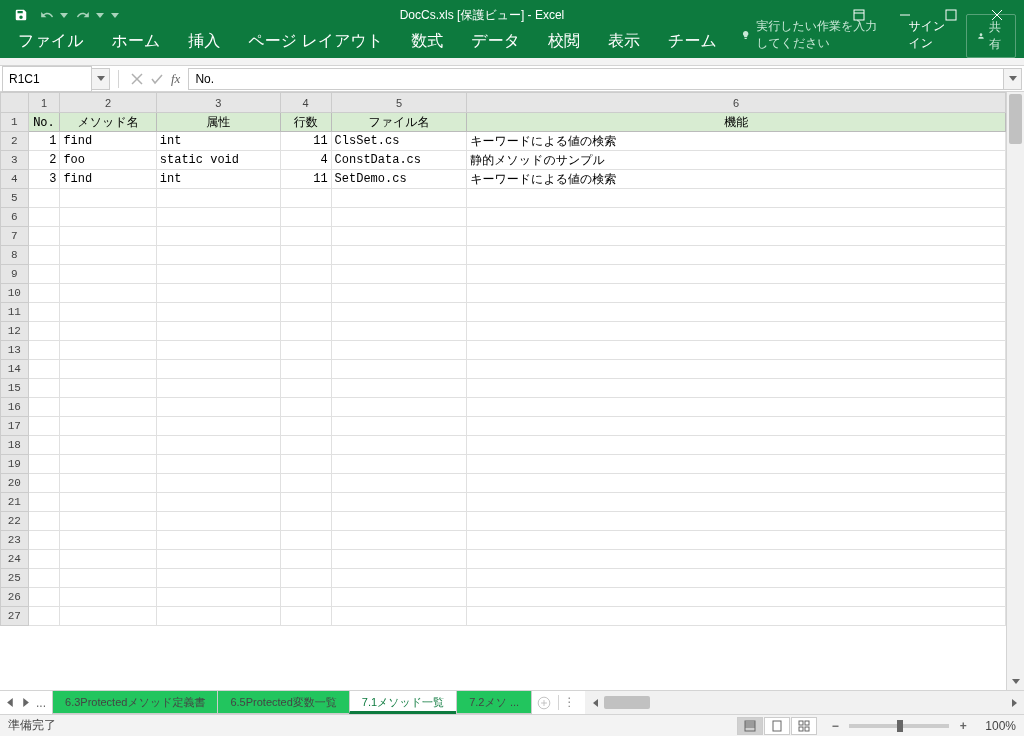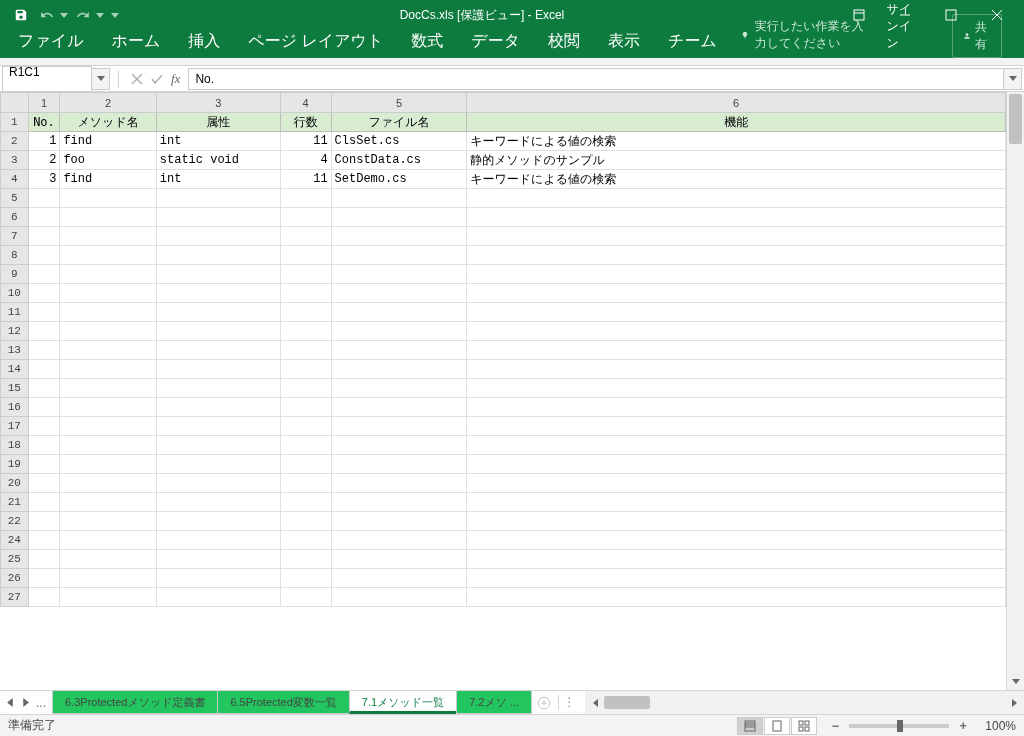--- a/index.html
+++ b/index.html
@@ -11,25 +11,25 @@
 .title-center{flex:1;text-align:center;font-size:12px;color:#fff;white-space:nowrap}
 .win-controls{display:flex}
 .win-btn{width:46px;height:30px;display:flex;align-items:center;justify-content:center;color:#fff}
 .win-btn svg{width:12px;height:12px;stroke:currentColor;stroke-width:1;fill:none}
 .ribbon-tabs{background:#0d7a3e;height:28px;display:flex;align-items:flex-end;color:#fff;padding:0 4px}
 .rtab{padding:6px 14px;font-size:16px;cursor:pointer;white-space:nowrap}
 .tell-me{display:flex;align-items:center;gap:6px;padding:6px 10px;color:#c9e8d7;font-size:11px}
 .tell-me svg{width:14px;height:14px;fill:currentColor}
 .ribbon-spacer{flex:1}
 .signin{padding:6px 12px;font-size:12px}
-.share-btn{padding:4px 10px;border:1px solid rgba(255,255,255,0.3);border-radius:2px;margin:0 18px;display:flex;align-items:center;gap:4px;color:#c9e8d7;font-size:11px}
+.share-btn{padding:4px 10px;border:1px solid rgba(255,255,255,0.3);border-radius:2px;margin:0 4px;display:flex;align-items:center;gap:4px;color:#c9e8d7;font-size:11px}
 .share-btn svg{width:12px;height:12px;fill:currentColor}
 .ribbon-body{background:#f3f3f3;height:8px;border-bottom:1px solid #d4d4d4}
 .formula-bar{background:#fff;height:26px;display:flex;align-items:center;border-bottom:1px solid #d4d4d4;padding:2px}
-.name-box{width:90px;height:22px;border:1px solid #ccc;display:flex;align-items:flex-end;padding:12px 6px;background:#fff}
+.name-box{width:90px;height:22px;border:1px solid #ccc;display:flex;align-items:center;padding:12px 6px;background:#fff}
 .name-box-dd{width:18px;height:22px;border:1px solid #ccc;border-left:none;display:flex;align-items:center;justify-content:center;background:#f3f3f3}
 .fb-sep{width:1px;height:18px;background:#d4d4d4;margin:0 8px}
 .fb-btn{width:20px;height:20px;display:flex;align-items:center;justify-content:center;color:#b0b0b0}
 .fb-btn svg{width:12px;height:12px;stroke:currentColor;stroke-width:1.5;fill:none}
 .fx-label{font-style:italic;font-family:"Times New Roman",serif;font-size:13px;color:#666;margin:0 4px}
 .formula-input{flex:1;height:22px;border:1px solid #ccc;padding:0 6px;background:#fff;display:flex;align-items:center;margin-left:4px}
 .fb-expand{width:18px;height:22px;border:1px solid #ccc;border-left:none;display:flex;align-items:center;justify-content:center;background:#f3f3f3}
 .grid-area{flex:1;display:flex;overflow:hidden;background:#fff;position:relative}
 .grid-table{border-collapse:collapse;table-layout:fixed}
 .col-header th{background:#e6e6e6;border:1px solid #ccc;height:20px;font-weight:normal;color:#444;font-size:11px;text-align:center}
@@ -385,20 +385,29 @@
           <tr>
             <td class="row-header">22</td>
             <td></td>
             <td></td>
             <td></td>
             <td></td>
             <td></td>
             <td></td>
           </tr>
           <tr>
+            <td class="row-header">23</td>
+            <td></td>
+            <td></td>
+            <td></td>
+            <td></td>
+            <td></td>
+            <td></td>
+          </tr>
+          <tr>
             <td class="row-header">24</td>
             <td></td>
             <td></td>
             <td></td>
             <td></td>
             <td></td>
             <td></td>
           </tr>
           <tr>
             <td class="row-header">25</td>

